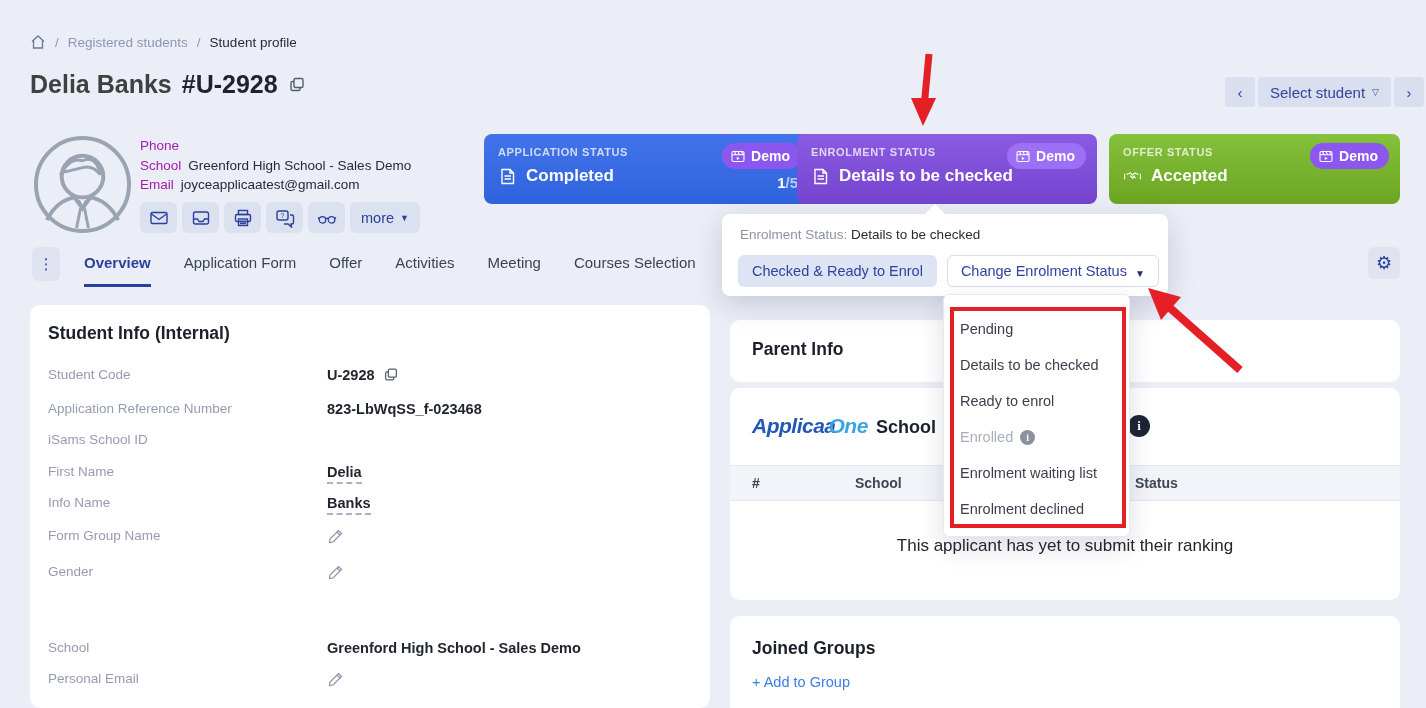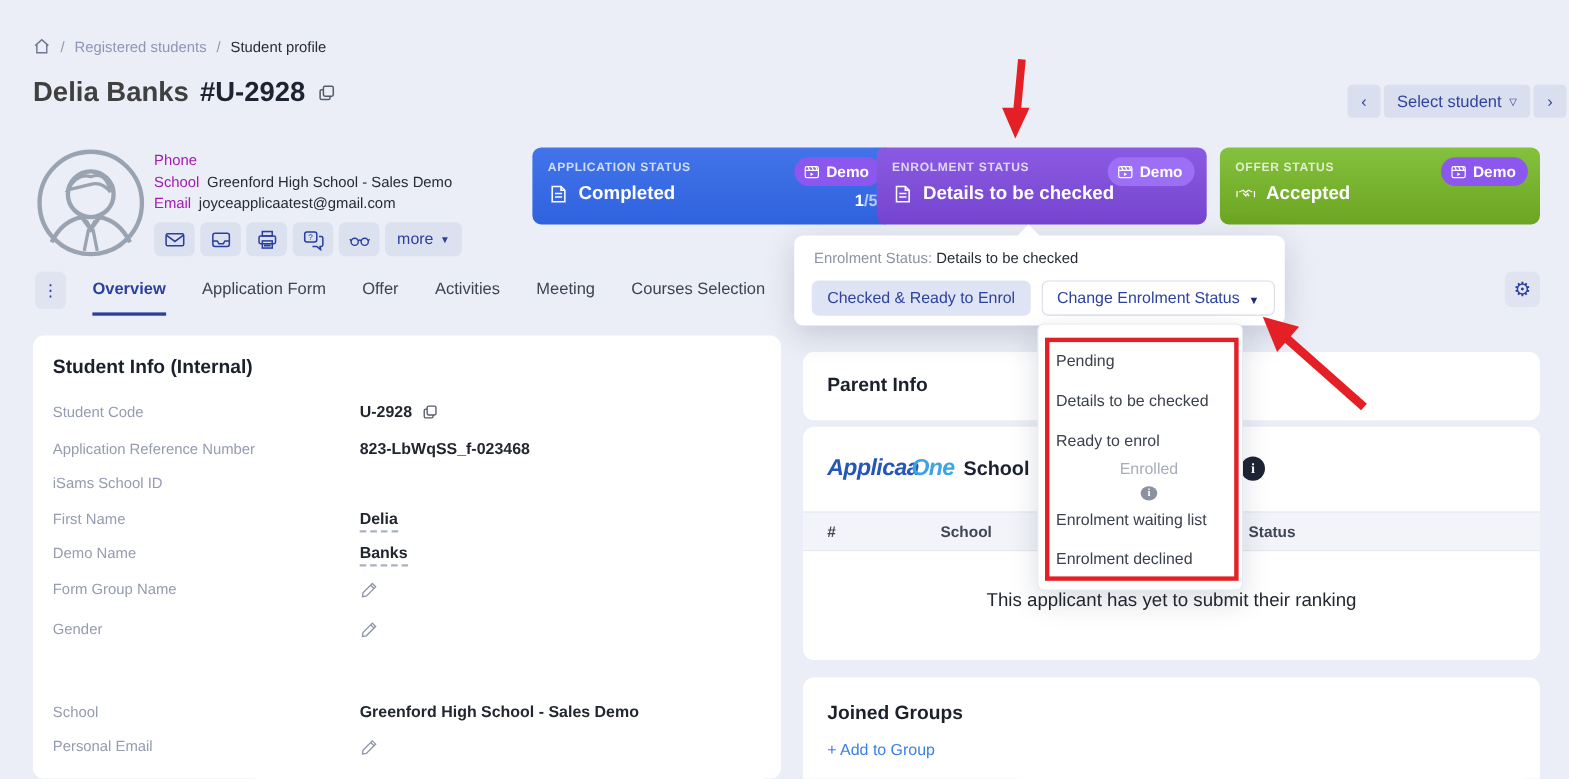--- a/index.html
+++ b/index.html
@@ -71,21 +71,21 @@
   .btn-outline { background:#fff; color:#2e429e; border:1px solid #d7dcea; border-radius:6px;
     padding:7px 13px; font-size:14.5px; cursor:pointer; display:flex; align-items:flex-end; gap:8px;
     font-family:"Liberation Sans", sans-serif; }
   .btn-outline .caret { font-size:10px; color:#1d2d7a; }
   
   .dropdown { position:absolute; left:943px; top:294px; width:187px; height:243px; background:#fff;
     border:1px solid #e6e9f1; border-radius:6px; box-shadow:0 10px 26px rgba(25,35,70,.15);
     z-index:21; padding-top:16px; }
   .dd-item { height:36px; padding-left:16px; display:flex; align-items:center; gap:7px;
     font-size:14.5px; color:#3a404d; cursor:pointer; }
-  .dd-item.disabled { color:#a7adba; cursor:default;flex-direction:column; }
+  .dd-item.disabled { color:#a7adba; cursor:default; }
   .dd-info { width:15px; height:15px; border-radius:50%; background:#8b919e; color:#fff;
     font-size:10px; font-weight:bold; display:flex; align-items:center; justify-content:center;
     font-family:"Liberation Serif", serif; }
   
   .red-rect { position:absolute; left:950px; top:307px; width:176px; height:221px;
     border:4px solid #e41f25; z-index:30; pointer-events:none; }
   .anno { position:absolute; z-index:31; pointer-events:none; }
   
   .kebab-btn { position:absolute; left:32px; top:247px; width:28px; height:34px; background:#dfe4f0;
     border:none; border-radius:6px; color:#2b3f9e; font-size:15px; cursor:pointer; }
@@ -320,21 +320,21 @@
     </div>
     <div class="info-row" style="top:127px">
       <span class="info-lbl">iSams School ID</span>
       <span class="info-val"></span>
     </div>
     <div class="info-row" style="top:159px">
       <span class="info-lbl">First Name</span>
       <span class="info-val dashed-u">Delia</span>
     </div>
     <div class="info-row" style="top:190px">
-      <span class="info-lbl">Demo Name</span>
+      <span class="info-lbl">Info Name</span>
       <span class="info-val dashed-u">Banks</span>
     </div>
     <div class="info-row" style="top:223px">
       <span class="info-lbl">Form Group Name</span>
       <span class="info-val">
           <svg class="pencil" viewBox="0 0 17 17" fill="none" stroke="currentColor" stroke-width="1.2">
             <path d="M11.5 2.5 L14.5 5.5 L6 14 L2.5 14.5 L3 11 Z M10 4 L13 7"></path>
           </svg>
         </span>
     </div>

